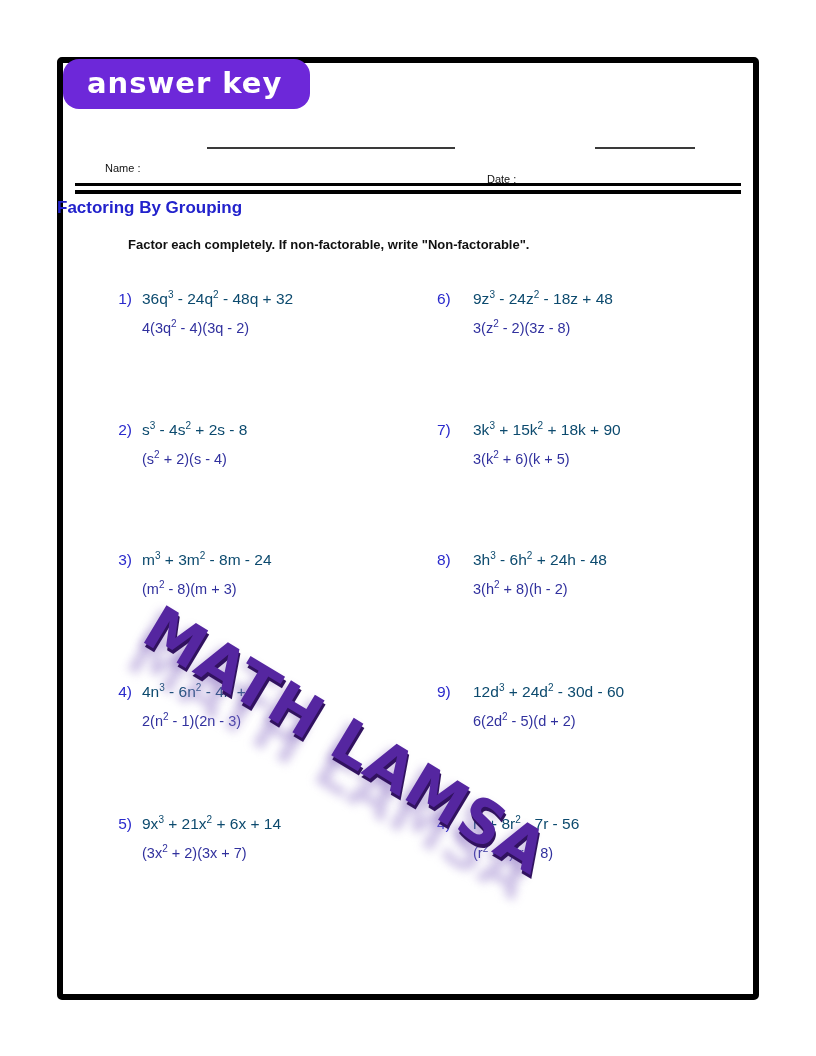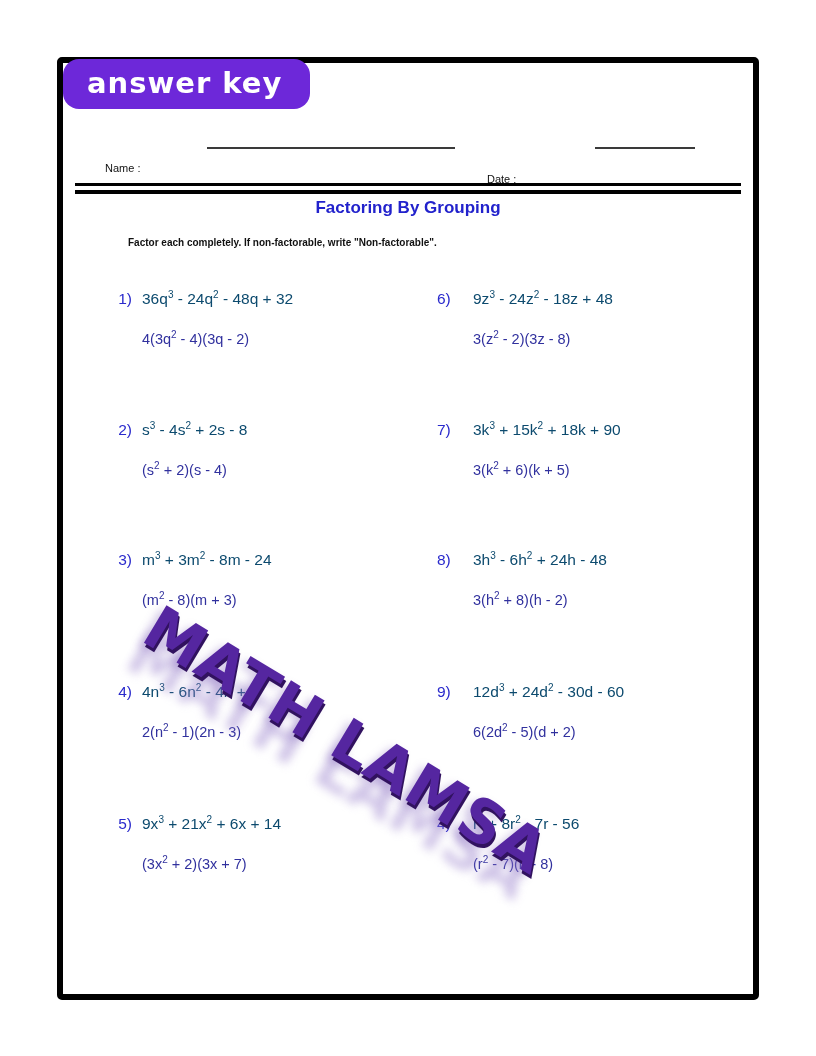--- a/index.html
+++ b/index.html
@@ -36,37 +36,37 @@
   .name-line{left:207px;top:147px;width:248px;}
   .date-line{left:595px;top:147px;width:100px;}
   
   .double-rule{
     position:absolute;left:75px;top:183px;width:666px;
     height:4px;background:#fff;
     border-top:3px solid #000;border-bottom:4px solid #000;
   }
   .title{
     position:absolute;left:57px;top:198px;width:702px;
-    text-align:center;font-size:17px;font-weight:bold;color:#2222cc;
+    font-size:17px;font-weight:bold;color:#2222cc;
   }
   .instruction{
     position:absolute;left:128px;top:237px;
-    font-size:10px;font-weight:bold;color:#111;
+    font-size:13px;font-weight:bold;color:#111;
   }
   
   .prob{position:absolute;font-size:15.5px;z-index:1;}
   .c1{left:106px;}
   .c2{left:437px;}
   .r1{top:288px;} .r2{top:419px;} .r3{top:549px;} .r4{top:681px;} .r5{top:813px;}
   .prob-line{display:flex;gap:10px;line-height:21px;}
   .pnum{color:#2a2acc;min-width:26px;text-align:right;}
   .c2 .pnum{text-align:left;}
   .pexpr{color:#0c4a6e;}
   .pans{
-    margin-top:20px;margin-left:36px;
+    margin-top:9px;margin-left:36px;
     color:#31319e;font-size:14.5px;line-height:20px;
   }
   sup{font-size:10px;line-height:0;}
   
   .wm-shadow{
     position:absolute;left:152px;top:618px;
     transform:rotate(31deg);transform-origin:0 0;
     font-family:"DejaVu Sans","Liberation Sans",sans-serif;
     font-size:60px;font-weight:bold;letter-spacing:1px;white-space:nowrap;
     color:rgba(145,118,200,0.45);

